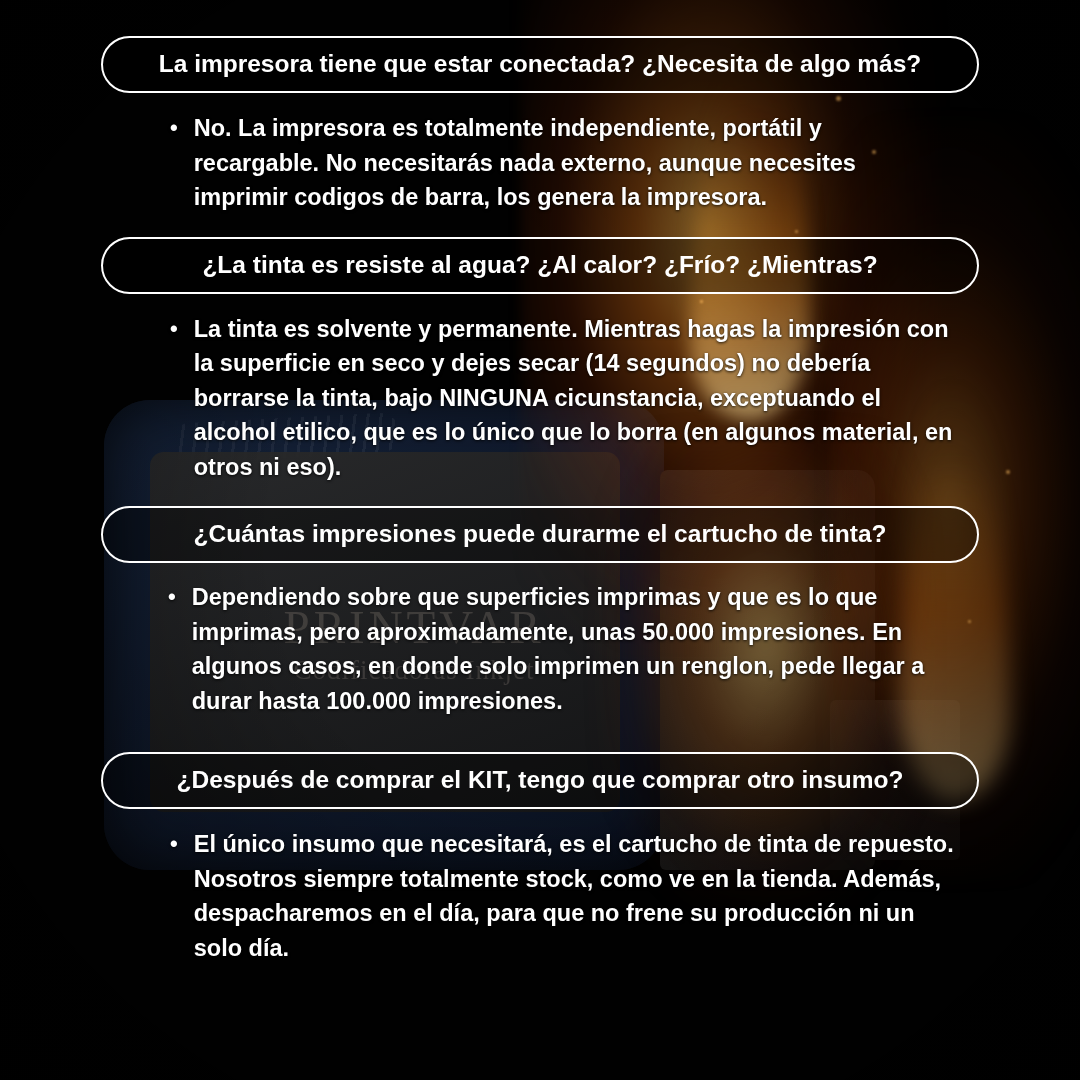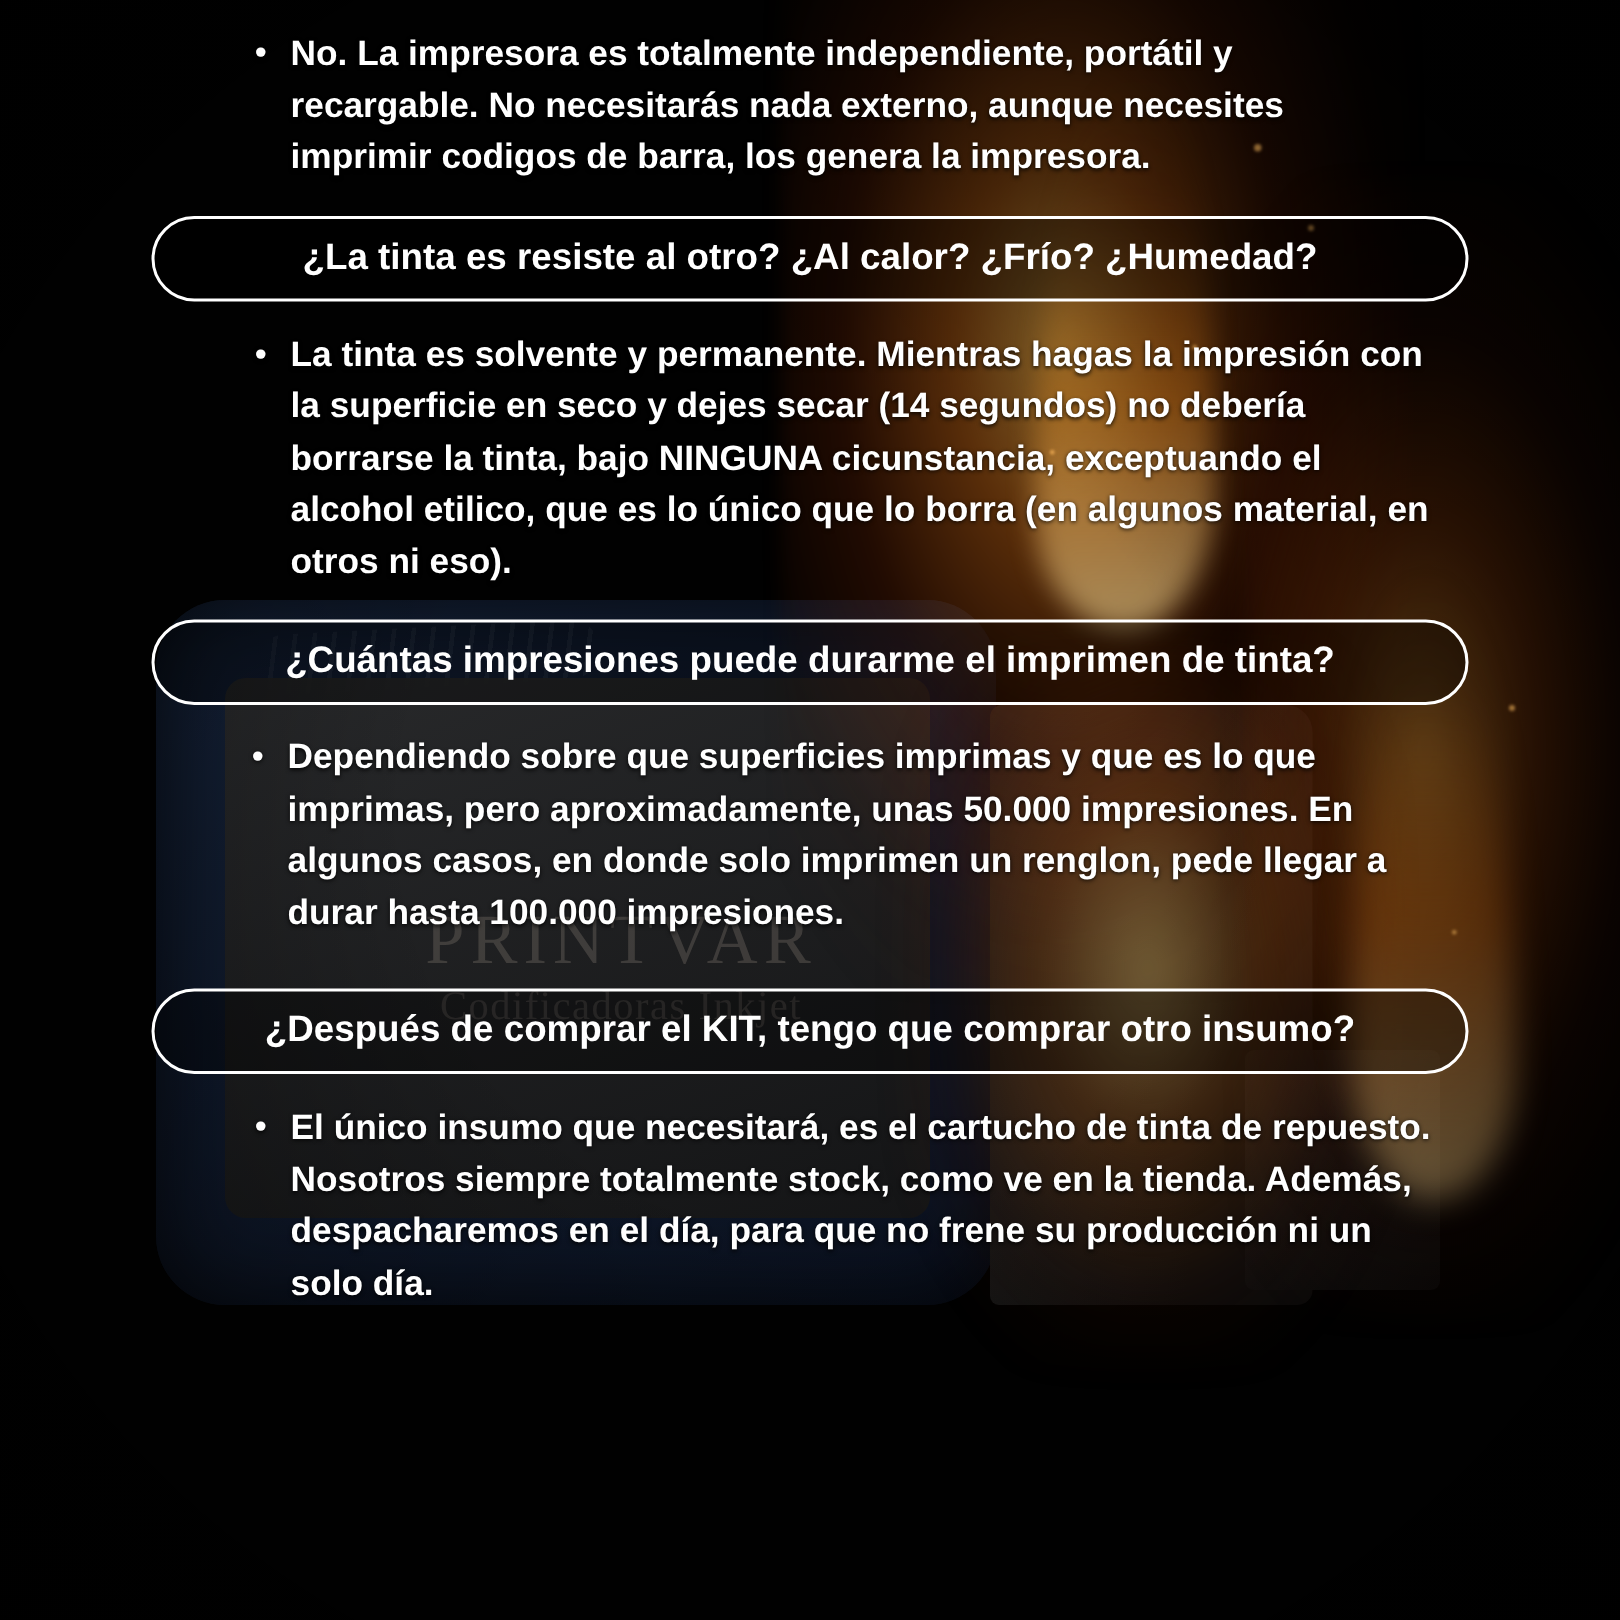--- a/index.html
+++ b/index.html
@@ -236,36 +236,37 @@
     <div class="ember" style="left:1006px; top:470px; width:4px; height:4px;"></div>
     <div class="ember" style="left:968px; top:620px; width:3px; height:3px;"></div>
     <div class="ember" style="left:700px; top:300px; width:3px; height:3px;"></div>
 
     <div class="vignette"></div>
   </div>
 
   <div class="content">
 
     <div class="faq-item">
+      <div class="pill q1">La impresora tiene que estar conectada? ¿Necesita de algo más?</div>
       <div class="answer a1">
         <span class="bullet">•</span>
         <span class="answer-text">No. La impresora es totalmente independiente, portátil y recargable. No necesitarás nada externo, aunque necesites imprimir codigos de barra, los genera la impresora.</span>
       </div>
     </div>
 
     <div class="faq-item">
-      <div class="pill q2">¿La tinta es resiste al otro? ¿Al calor? ¿Frío? ¿Humedad?</div>
+      <div class="pill q2">¿La tinta es resiste al agua? ¿Al calor? ¿Frío? ¿Mientras?</div>
       <div class="answer a2">
         <span class="bullet">•</span>
         <span class="answer-text">La tinta es solvente y permanente. Mientras hagas la impresión con la superficie en seco y dejes secar (14 segundos) no debería borrarse la tinta, bajo NINGUNA cicunstancia, exceptuando el alcohol etilico, que es lo único que lo borra (en algunos material, en otros ni eso).</span>
       </div>
     </div>
 
     <div class="faq-item">
-      <div class="pill q3">¿Cuántas impresiones puede durarme el imprimen de tinta?</div>
+      <div class="pill q3">¿Cuántas impresiones puede durarme el cartucho de tinta?</div>
       <div class="answer a3">
         <span class="bullet">•</span>
         <span class="answer-text">Dependiendo sobre que superficies imprimas y que es lo que imprimas, pero aproximadamente, unas 50.000 impresiones. En algunos casos, en donde solo imprimen un renglon, pede llegar a durar hasta 100.000 impresiones.</span>
       </div>
     </div>
 
     <div class="faq-item">
       <div class="pill q4">¿Después de comprar el KIT, tengo que comprar otro insumo?</div>
       <div class="answer a4">
         <span class="bullet">•</span>

